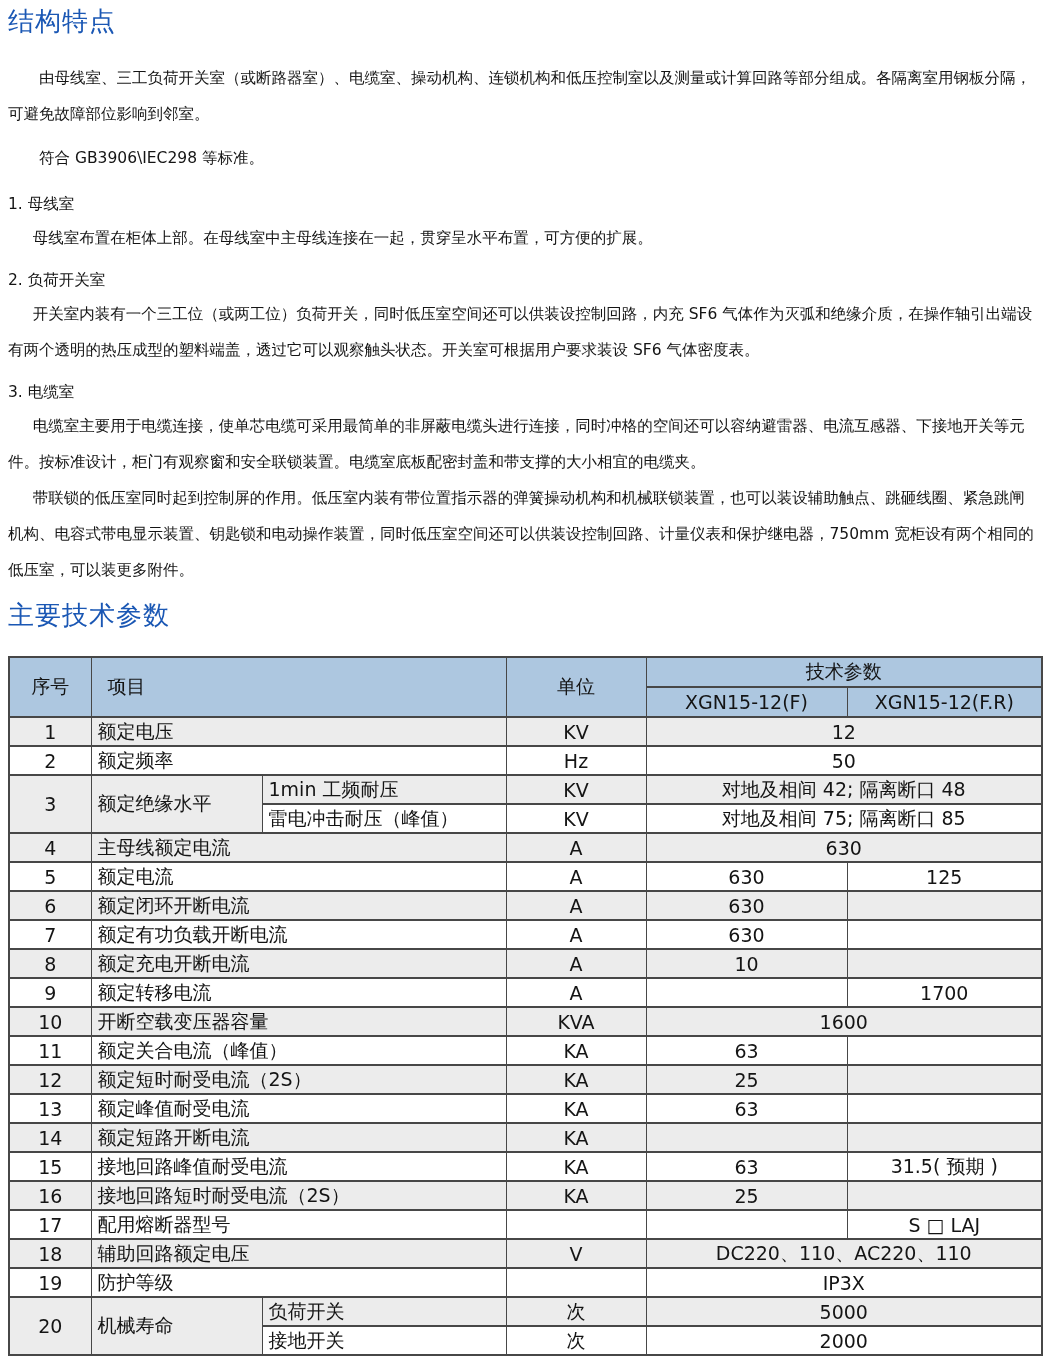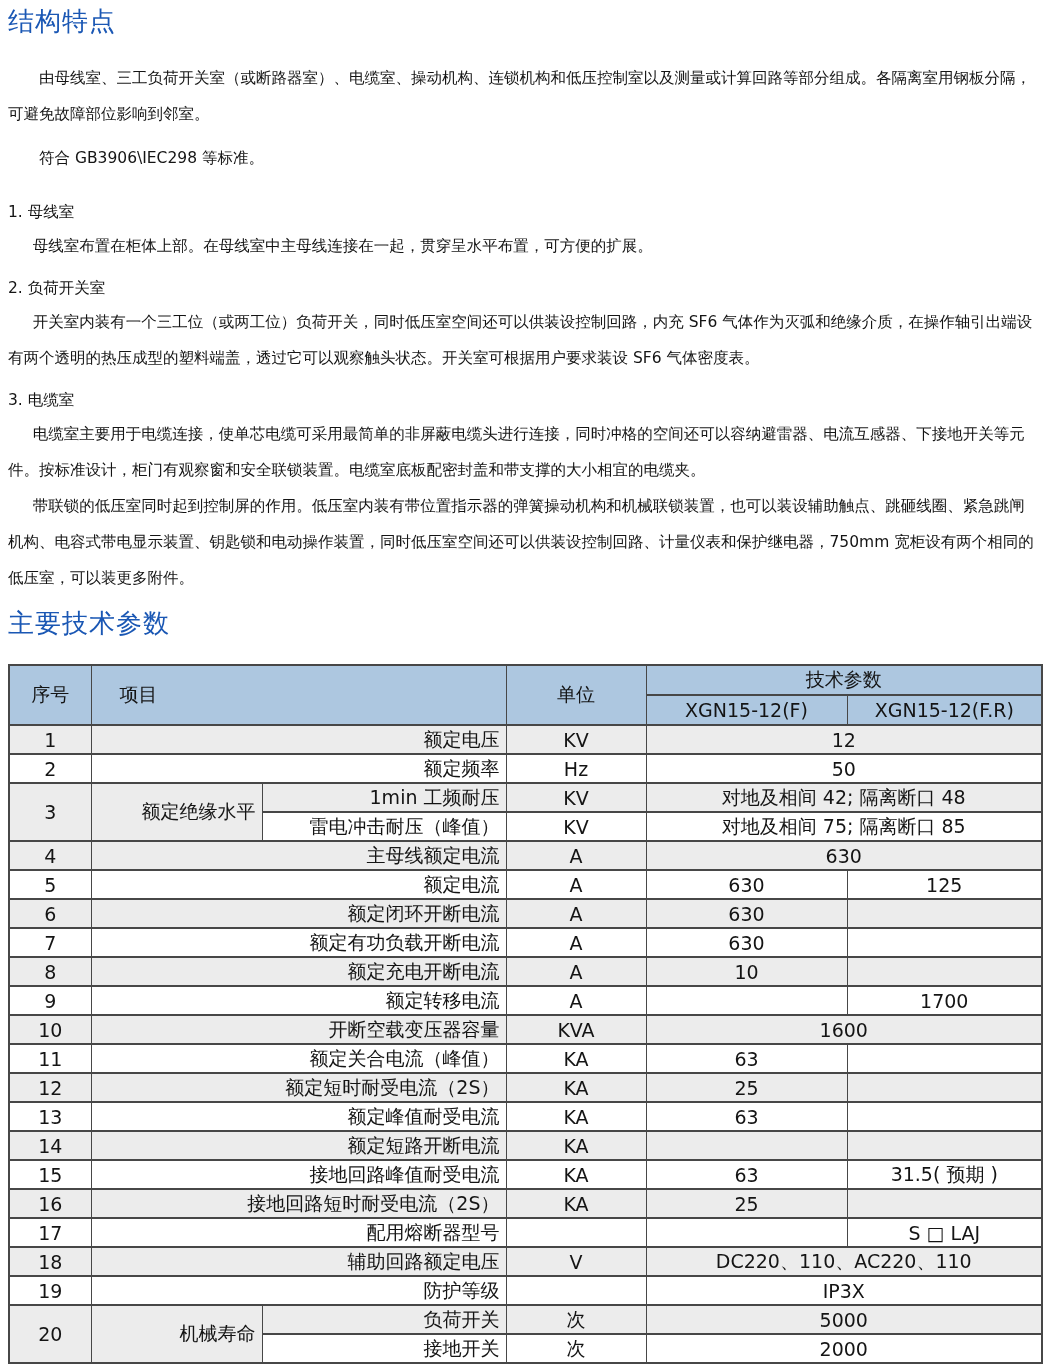--- a/index.html
+++ b/index.html
@@ -28,21 +28,21 @@
     margin: 0;
     letter-spacing: 1px;
   }
   .para {
     font-size: 15.5px;
     line-height: 36px;
     margin: 0;
   }
   .intro { margin-top: 24px; text-indent: 2em; }
   .std   { margin-top: 8px;  text-indent: 2em; }
-  .feat-label { margin-top: 20px; font-size: 15.5px; line-height: 32px; }
+  .feat-label { margin-top: 12px; font-size: 15.5px; line-height: 32px; }
   .feat-label.tight { margin-top: 8px; }
   .feat-text { text-indent: 1.6em; }
   .heading2 { margin-top: 12px; }
 
   table.tech {
     margin-top: 26px;
     width: 1035px;
     border-collapse: collapse;
     table-layout: fixed;
     font-size: 19px;
@@ -57,24 +57,24 @@
     height: 29px;
     overflow: hidden;
     white-space: nowrap;
   }
   table.tech { border: 2px solid var(--border); }
   table.tech thead th {
     background: var(--header-bg);
     font-weight: normal;
     height: 30px;
   }
-  table.tech thead th.left { text-align: left; padding-left: 28px; }
+  table.tech thead th.left { text-align: left; padding-left: 16px; }
   table.tech tr.gray td  { background: var(--gray-row); }
   table.tech tr.white td { background: #ffffff; }
-  table.tech td.left { text-align: right; }
+  table.tech td.left { text-align: left; }
 </style>
 </head>
 <body>
 
 <h1 class="section-heading">结构特点</h1>
 
 <p class="para intro">由母线室、三工负荷开关室（或断路器室）、电缆室、操动机构、连锁机构和低压控制室以及测量或计算回路等部分组成。各隔离室用钢板分隔，可避免故障部位影响到邻室。</p>
 <p class="para std">符合 GB3906\IEC298 等标准。</p>
 
 <div>

